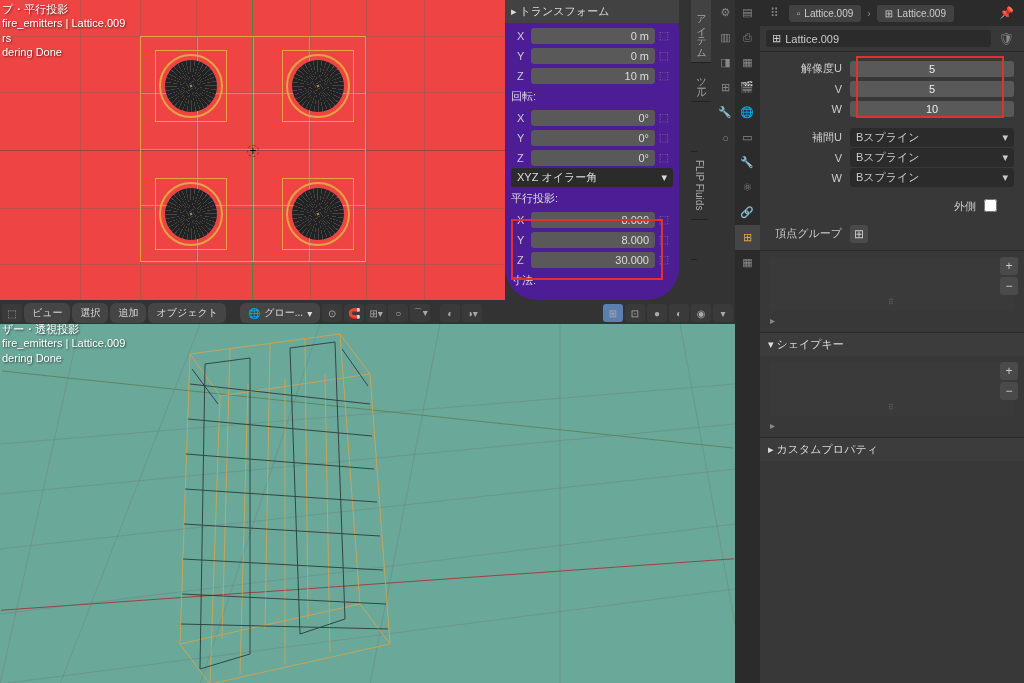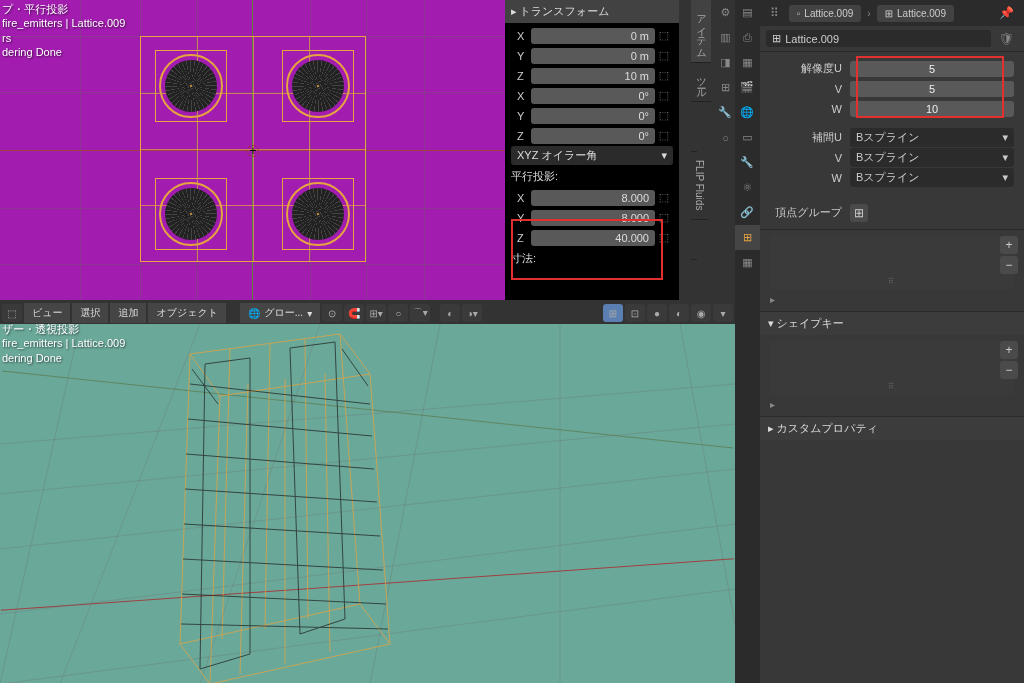--- a/index.html
+++ b/index.html
@@ -3,25 +3,25 @@
 <meta charset="utf-8">
 <style>
 * { margin: 0; padding: 0; box-sizing: border-box; font-family: sans-serif; }
 body { width: 1024px; height: 683px; background: #333; overflow: hidden; position: relative; }
 
 
 .left-panel { position: absolute; left: 0; top: 0; width: 735px; height: 683px; }
 .right-panel { position: absolute; left: 735px; top: 0; width: 289px; height: 683px; background: #333; }
 
 
-.viewport-top { position: absolute; left: 0; top: 0; width: 505px; height: 300px; background: #a21caf; overflow: hidden; }
+.viewport-top { position: absolute; left: 0; top: 0; width: 505px; height: 300px; background: #ef4444; overflow: hidden; }
 .viewport-bottom { position: absolute; left: 0; top: 302px; width: 735px; height: 381px; background: #6aa89a; overflow: hidden; }
 
 
-.transform-panel { position: absolute; left: 505px; top: 0; width: 174px; height: 300px; background: #000000; color: #ddd; font-size: 11px; }
+.transform-panel { position: absolute; left: 505px; top: 0; width: 174px; height: 300px; background: #4c1d95; color: #ddd; font-size: 11px; border-radius: 32px; }
 .n-tabs { position: absolute; left: 691px; top: 0; width: 22px; background: #333; }
 .n-tab { writing-mode: vertical-rl; padding: 8px 3px; color: #aaa; font-size: 10px; border-bottom: 1px solid #222; background: #424242; }
 
 
 .prop-tabs { position: absolute; left: 0; top: 0; width: 25px; height: 683px; background: #2b2b2b; }
 .prop-tab { width: 25px; height: 25px; display: flex; align-items: center; justify-content: center; color: #888; font-size: 11px; }
 .prop-tab.active { background: #454545; color: #e6a440; }
 .prop-content { position: absolute; left: 25px; top: 0; width: 264px; height: 683px; background: #383838; color: #ccc; font-size: 11px; }
 
 
@@ -45,21 +45,21 @@
 
 .tf-section { padding: 2px 6px; }
 .tf-header { font-size: 11px; color: #ddd; padding: 3px 0; }
 .tf-row { display: flex; align-items: center; margin: 1px 0; height: 19px; }
 .tf-axis { flex: 0 0 20px; color: #ccc; padding-left: 6px; font-size: 11px; }
 .tf-val { flex: 1; background: #595959; border-radius: 3px; padding: 2px 6px; text-align: right; font-size: 11px; }
 .tf-lock { flex: 0 0 18px; text-align: center; color: #888; }
 
 
 .vp-text { position: absolute; top: 2px; left: 2px; color: #fff; font-size: 11px; text-shadow: 1px 1px 2px rgba(0,0,0,0.6); line-height: 1.3; }
-.tb-btn { background: #454545; color: #ddd; font-size: 10px; padding: 3px 8px; border-radius: 0; white-space: nowrap; }
+.tb-btn { background: #454545; color: #ddd; font-size: 10px; padding: 3px 8px; border-radius: 6px; white-space: nowrap; }
 .tb-icon { width: 20px; height: 18px; background: #3a3a3a; border-radius: 3px; display: flex; align-items: center; justify-content: center; font-size: 10px; color: #aaa; }
 
 
 .grid-lines { position: absolute; inset: 0; }
 .gline { position: absolute; background: rgba(100,100,100,0.35); }
 .gline.h { width: 100%; height: 1px; }
 .gline.v { height: 100%; width: 1px; }
 .axis-line { position: absolute; }
 .axis-x { width: 100%; height: 1px; background: #a04040; top: 150px; }
 .axis-y { height: 100%; width: 1px; background: #608040; left: 252px; }
@@ -159,20 +159,21 @@
       <div class="tf-row">
           <div class="tf-axis">Y</div>
           <div class="tf-val">0 m</div>
           <div class="tf-lock">⬚</div>
         </div>
       <div class="tf-row">
           <div class="tf-axis">Z</div>
           <div class="tf-val">10 m</div>
           <div class="tf-lock">⬚</div>
         </div>
+      <div class="tf-header">回転:</div>
       <div class="tf-row">
           <div class="tf-axis">X</div>
           <div class="tf-val">0°</div>
           <div class="tf-lock">⬚</div>
         </div>
       <div class="tf-row">
           <div class="tf-axis">Y</div>
           <div class="tf-val">0°</div>
           <div class="tf-lock">⬚</div>
         </div>
@@ -194,21 +195,21 @@
             <div class="tf-val">8.000</div>
             <div class="tf-lock">⬚</div>
           </div>
         <div class="tf-row">
             <div class="tf-axis">Y</div>
             <div class="tf-val">8.000</div>
             <div class="tf-lock">⬚</div>
           </div>
         <div class="tf-row">
             <div class="tf-axis">Z</div>
-            <div class="tf-val">40.000</div>
+            <div class="tf-val">30.000</div>
             <div class="tf-lock">⬚</div>
           </div>
       </div>
       <div class="tf-header">寸法:</div>
     </div>
     <div class="red-box" style="left:6px; top:219px; width:152px; height:61px;"></div>
   </div>
   <div class="n-tabs" style="top:0;height:300px;">
     <div class="n-tab" style="background:#424242;">アイテム</div>
     <div class="n-tab" style="background:#333;">ツール</div>
@@ -370,20 +371,24 @@
             </div>
           </div>
         <div class="prop-row">
             <div class="prop-label">W</div>
             <div class="prop-dropdown">
               <span>Bスプライン</span>
               <span>▾</span>
             </div>
           </div>
         <div style="height:8px"></div>
+        <div class="prop-row">
+            <div class="prop-label" style="flex:1">外側</div>
+            <div style="flex:0 0 30px;text-align:left;"><input type="checkbox" style="accent-color: rgb(136, 136, 136);"></div>
+          </div>
         <div style="height:6px"></div>
         <div class="prop-row">
             <div class="prop-label">頂点グループ</div>
             <div style="flex:1"><span class="sq-btn" style="display:inline-flex">⊞</span></div>
           </div>
       </div>
     </div>
 
     <div class="panel-section">
       <div class="panel-body" style="position:relative;">

